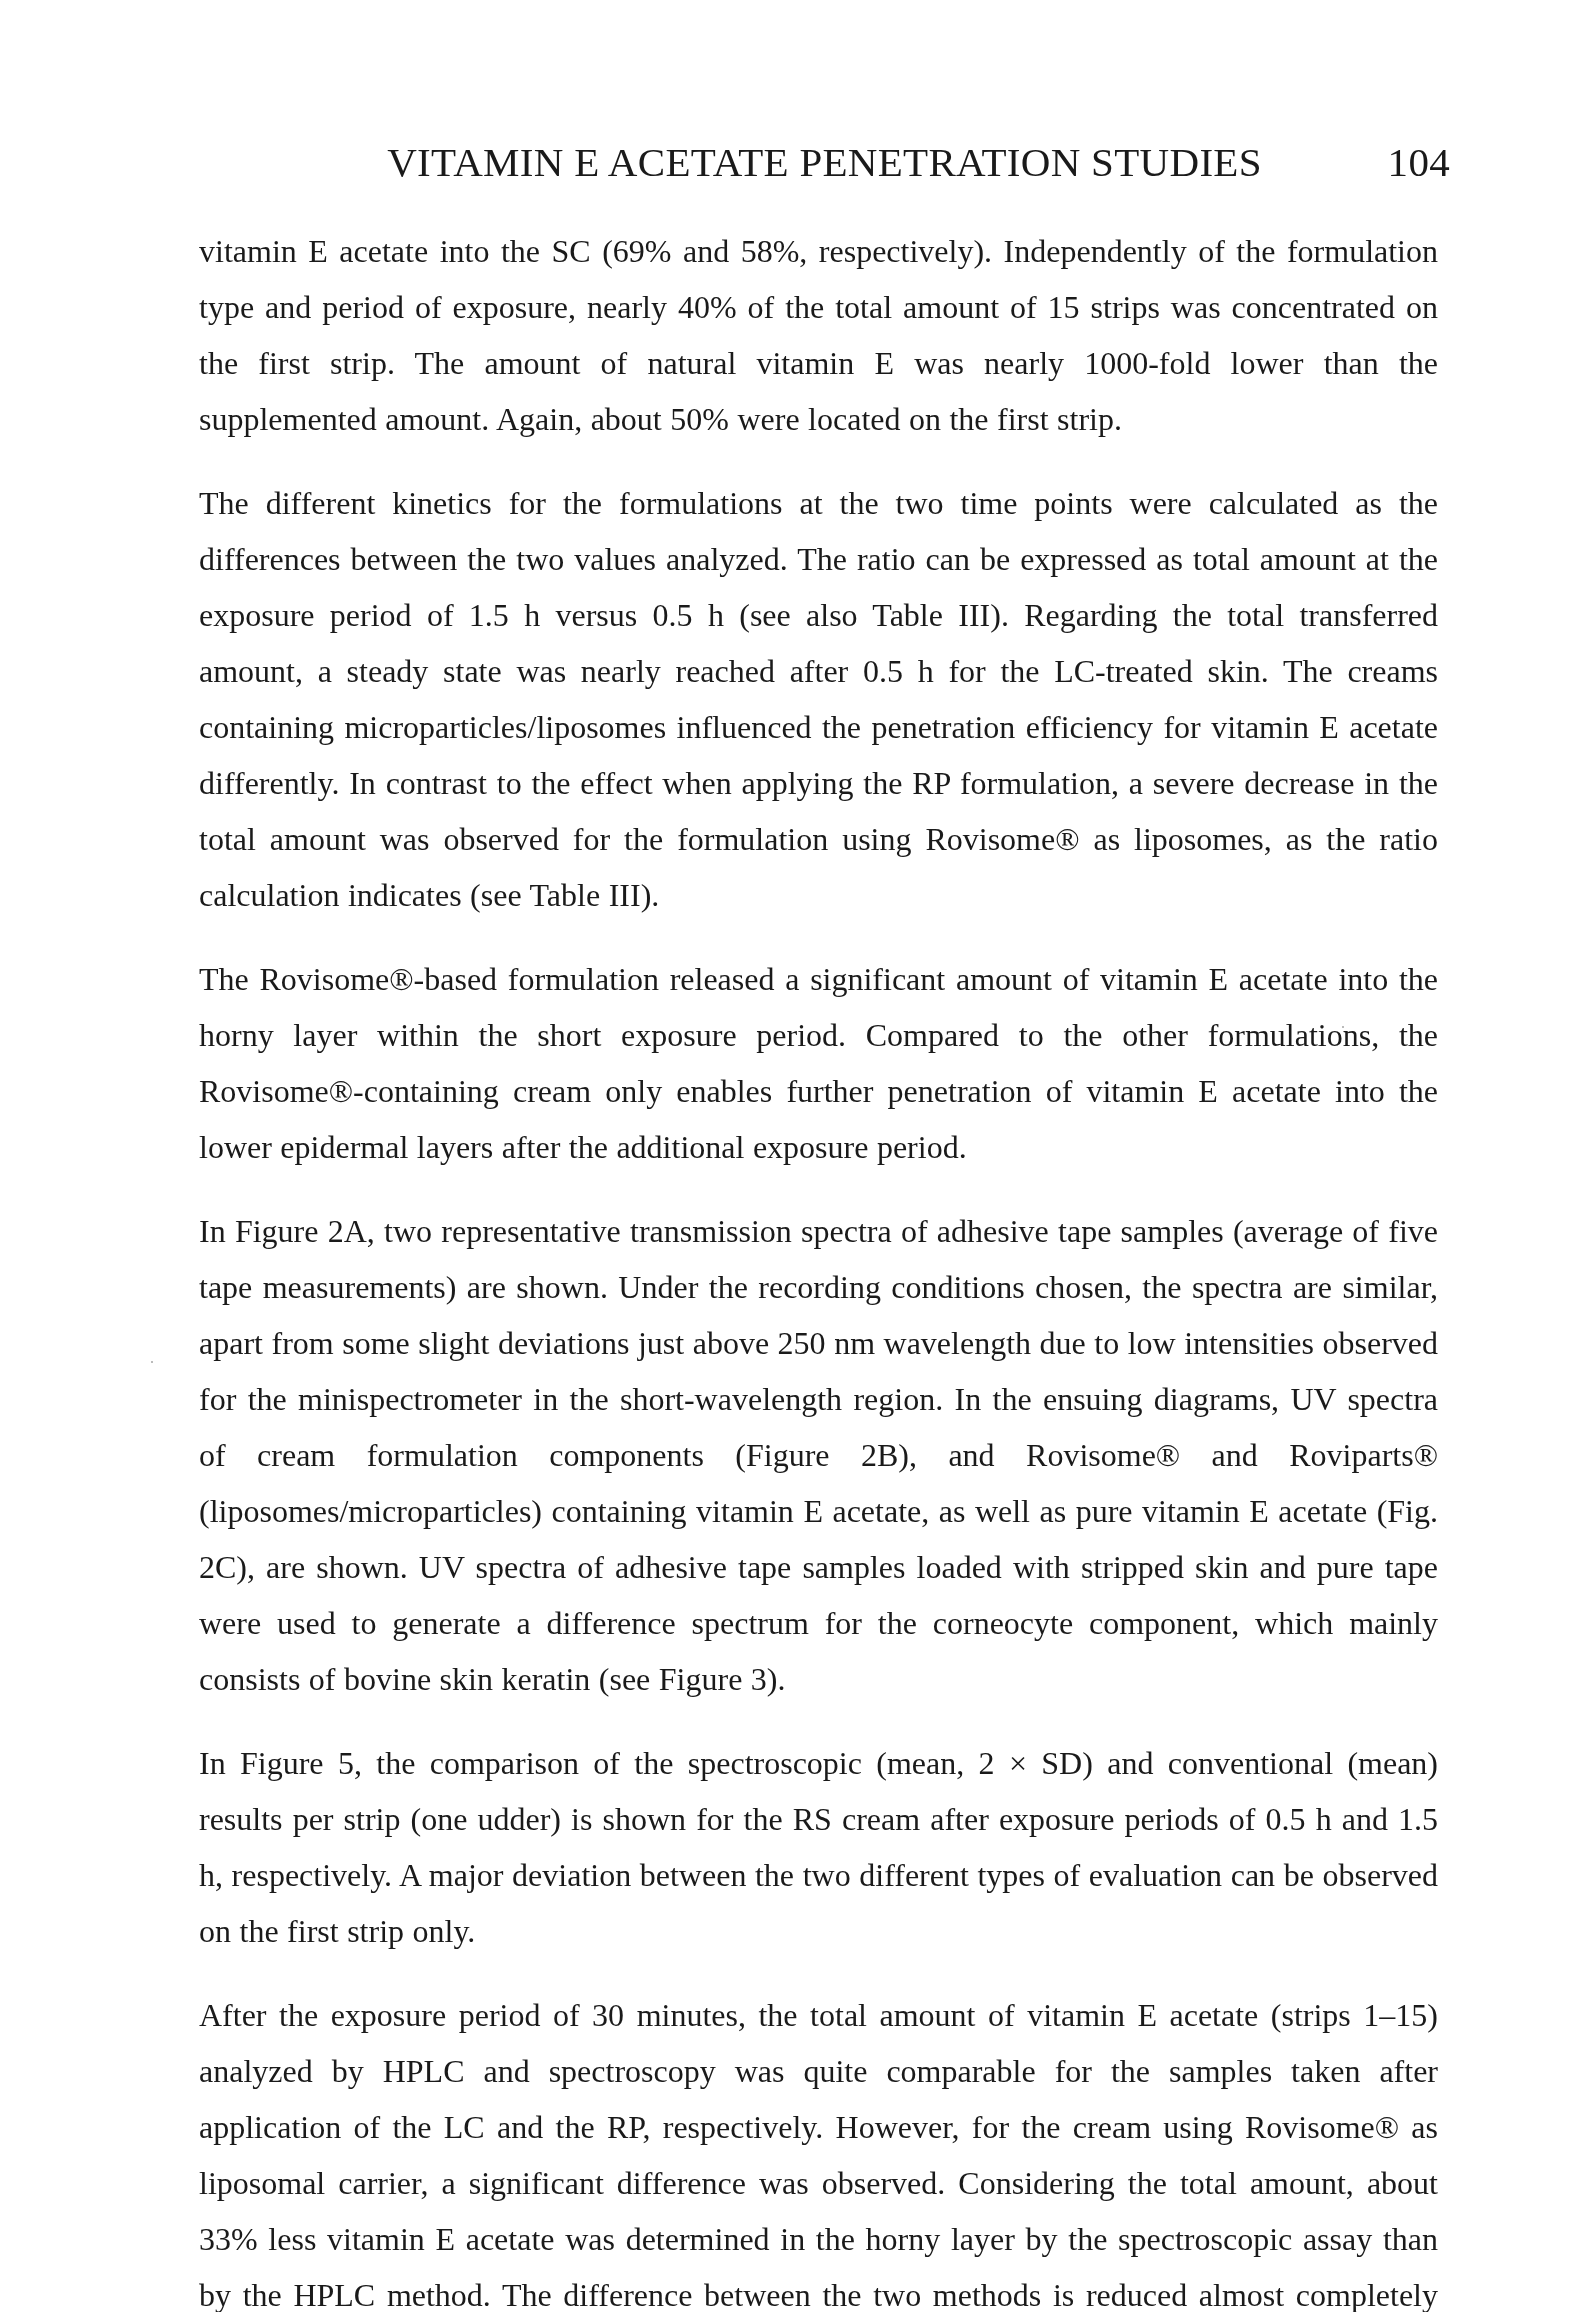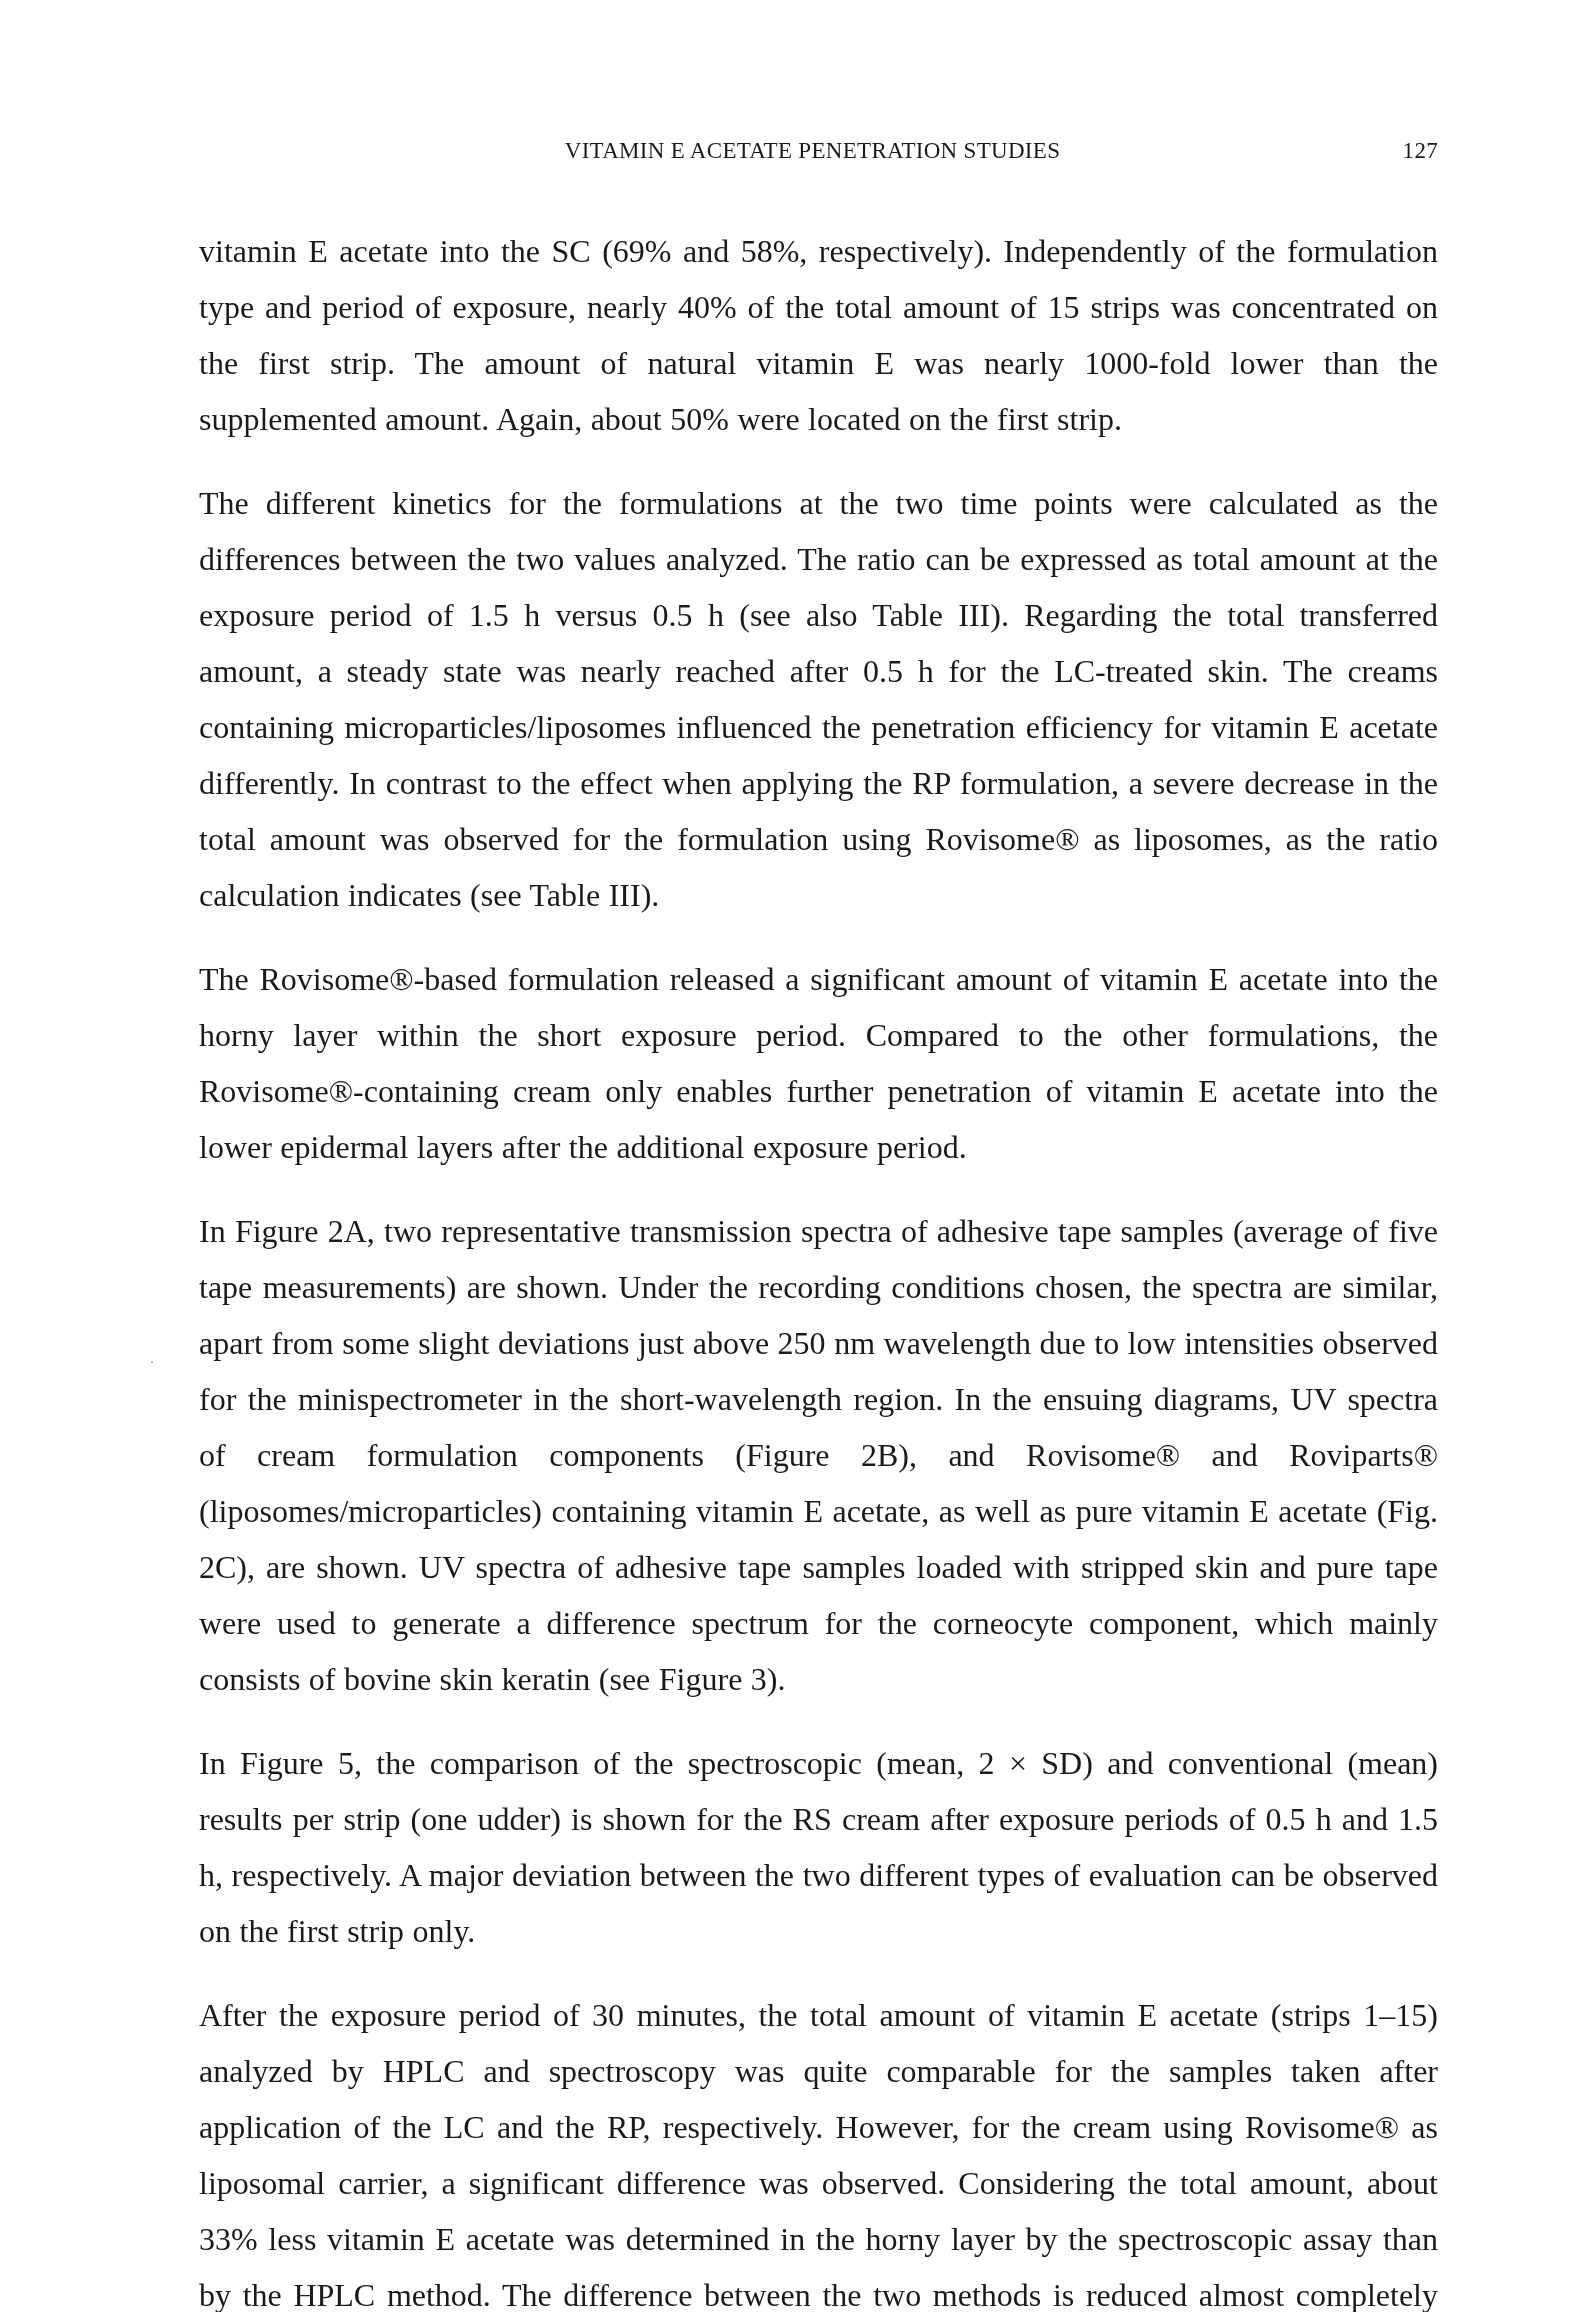--- a/index.html
+++ b/index.html
@@ -17,24 +17,24 @@
     }
     .page {
       position: absolute;
       left: 187px;
       top: 0;
       width: 1251px;
     }
     .running-head {
       position: absolute;
       top: 138px;
-      left: 0;
+      left: 12px;
       width: 1251px;
       height: 47px;
-      font-size: 23px;
+      font-size: 41px;
       letter-spacing: 0.3px;
     }
     .running-title {
       position: absolute;
       left: 0;
       right: 0;
       text-align: center;
       top: 0;
     }
     .page-number {
@@ -69,21 +69,21 @@
       background: #bbb;
     }
   </style>
 </head>
 <body>
 
 <div class="page">
 
   <div class="running-head">
     <span class="running-title">VITAMIN E ACETATE PENETRATION STUDIES</span>
-    <span class="page-number">127</span>
+    <span class="page-number">104</span>
   </div>
 
   <div class="body">
     <p class="para">vitamin E acetate into the SC (69% and 58%, respectively). Independently of the formulation type and period of exposure, nearly 40% of the total amount of 15 strips was concentrated on the first strip. The amount of natural vitamin E was nearly 1000-fold lower than the supplemented amount. Again, about 50% were located on the first strip.</p>
     <p class="para">The different kinetics for the formulations at the two time points were calculated as the differences between the two values analyzed. The ratio can be expressed as total amount at the exposure period of 1.5 h versus 0.5 h (see also Table III). Regarding the total transferred amount, a steady state was nearly reached after 0.5 h for the LC-treated skin. The creams containing microparticles/liposomes influenced the penetration efficiency for vitamin E acetate differently. In contrast to the effect when applying the RP formula­tion, a severe decrease in the total amount was observed for the formulation using Rovisome® as liposomes, as the ratio calculation indicates (see Table III).</p>
     <p class="para">The Rovisome®-based formulation released a significant amount of vitamin E acetate into the horny layer within the short exposure period. Compared to the other formu­lations, the Rovisome®-containing cream only enables further penetration of vitamin E acetate into the lower epidermal layers after the additional exposure period.</p>
 
 
     <p class="para">In Figure 2A, two representative transmission spectra of adhesive tape samples (average of five tape measurements) are shown. Under the recording conditions chosen, the spectra are similar, apart from some slight deviations just above 250 nm wavelength due to low intensities observed for the minispectrometer in the short-wavelength region. In the ensuing diagrams, UV spectra of cream formulation components (Figure 2B), and Rovisome® and Roviparts® (liposomes/microparticles) containing vitamin E acetate, as well as pure vitamin E acetate (Fig. 2C), are shown. UV spectra of adhesive tape samples loaded with stripped skin and pure tape were used to generate a difference spectrum for the corneocyte component, which mainly consists of bovine skin keratin (see Figure 3).</p>
     <p class="para">In Figure 5, the comparison of the spectroscopic (mean, 2 × SD) and conventional (mean) results per strip (one udder) is shown for the RS cream after exposure periods of 0.5 h and 1.5 h, respectively. A major deviation between the two different types of evaluation can be observed on the first strip only.</p>

